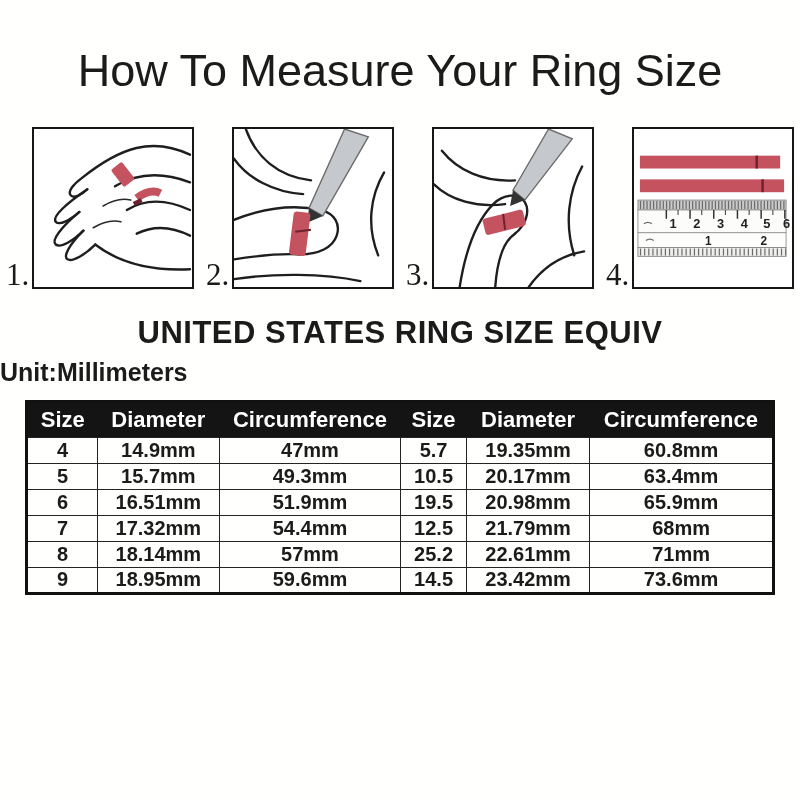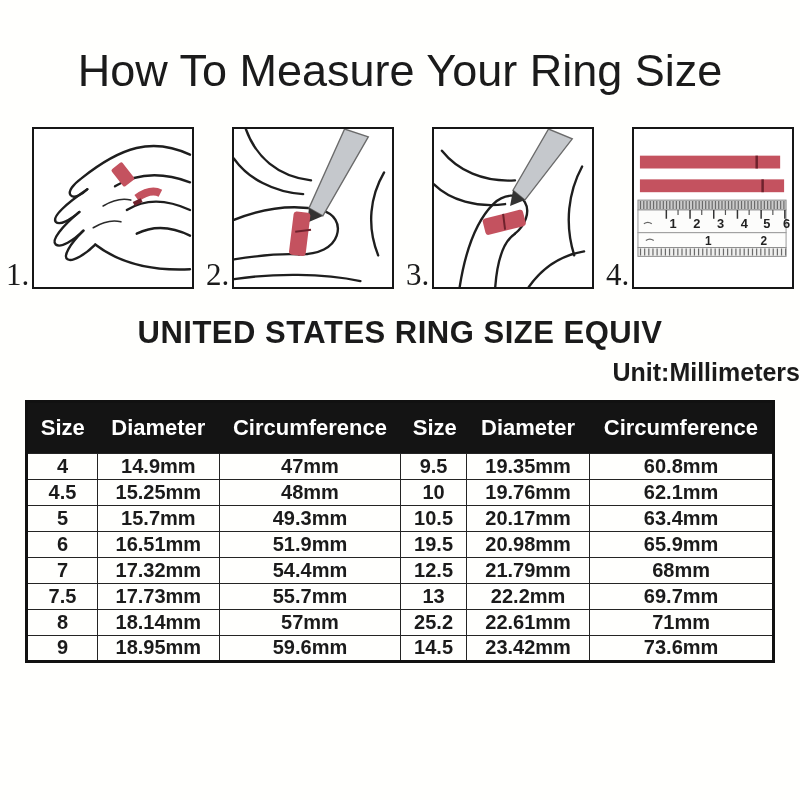--- a/index.html
+++ b/index.html
@@ -52,33 +52,33 @@
   .red-stroke{stroke:var(--string-red);}
   .mark-fill{fill:var(--string-dark);}
   .pen-body{fill:#c5c8cc;stroke:#6b6b6b;stroke-width:1.4;}
   .pen-tip{fill:#333;}
   
   .section-heading{
     margin:26px 0 0;text-align:center;
     font-size:31px;font-weight:700;letter-spacing:.5px;
   }
   .unit-label{
-    margin:7px 0 0;text-align:right;
+    margin:7px 0 0;text-align:left;
     font-size:25px;font-weight:700;
   }
   
   .table-wrap{width:750px;margin:13px auto 0;}
   table{
     width:100%;border-collapse:collapse;table-layout:fixed;
     border:3px solid #111;
   }
   th{
     background:var(--header-bg);color:var(--header-fg);
     font-size:22px;font-weight:700;
-    height:35px;padding:12px;border:0;
+    height:35px;padding:4px;border:0;
   }
   td{
     border:1.5px solid #242424;
     font-size:20px;font-weight:700;
     text-align:center;vertical-align:middle;
     height:26px;padding:0 2px;
     white-space:nowrap;
   }
   .ruler-num{font-family:"Liberation Sans",sans-serif;font-size:13px;font-weight:700;fill:#222;}
   .ruler-num-inch{font-family:"Liberation Sans",sans-serif;font-size:12px;font-weight:700;fill:#222;}
@@ -211,31 +211,23 @@
         <th>Size</th>
         <th>Diameter</th>
         <th>Circumference</th>
       </tr>
     </thead>
     <tbody id="table-body">
         <tr>
           <td>4</td>
           <td>14.9mm</td>
           <td>47mm</td>
-          <td>9.5</td>
+          <td>5.7</td>
           <td>19.35mm</td>
           <td>60.8mm</td>
-        </tr>
-        <tr>
-          <td>4.5</td>
-          <td>15.25mm</td>
-          <td>48mm</td>
-          <td>10</td>
-          <td>19.76mm</td>
-          <td>62.1mm</td>
         </tr>
         <tr>
           <td>5</td>
           <td>15.7mm</td>
           <td>49.3mm</td>
           <td>10.5</td>
           <td>20.17mm</td>
           <td>63.4mm</td>
         </tr>
         <tr>
@@ -248,28 +240,20 @@
         </tr>
         <tr>
           <td>7</td>
           <td>17.32mm</td>
           <td>54.4mm</td>
           <td>12.5</td>
           <td>21.79mm</td>
           <td>68mm</td>
         </tr>
         <tr>
-          <td>7.5</td>
-          <td>17.73mm</td>
-          <td>55.7mm</td>
-          <td>13</td>
-          <td>22.2mm</td>
-          <td>69.7mm</td>
-        </tr>
-        <tr>
           <td>8</td>
           <td>18.14mm</td>
           <td>57mm</td>
           <td>25.2</td>
           <td>22.61mm</td>
           <td>71mm</td>
         </tr>
         <tr>
           <td>9</td>
           <td>18.95mm</td>

